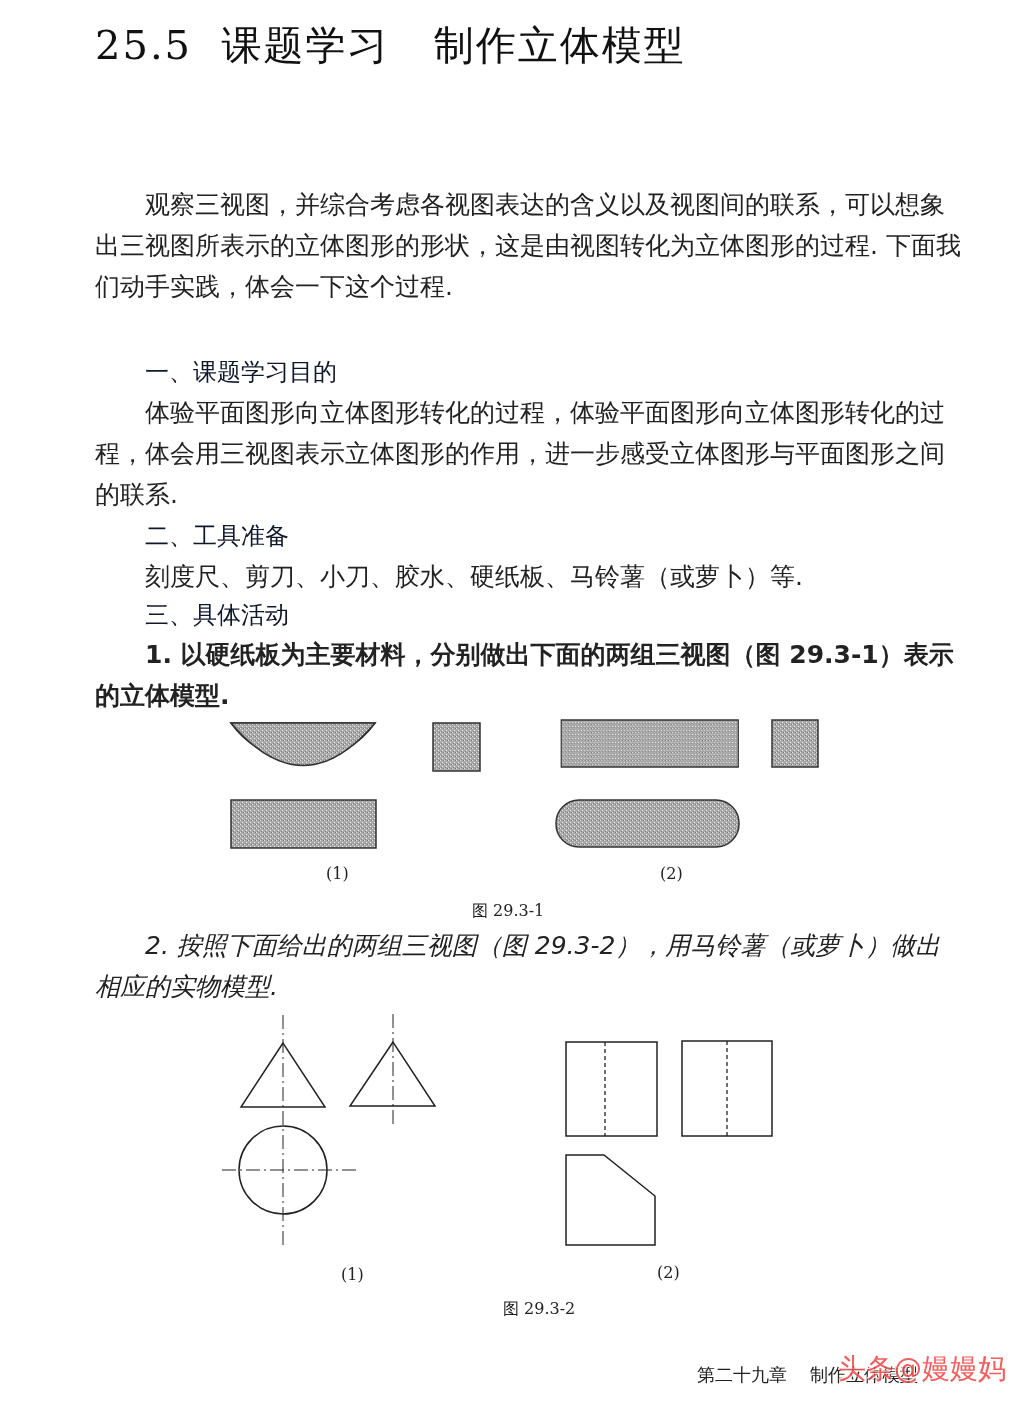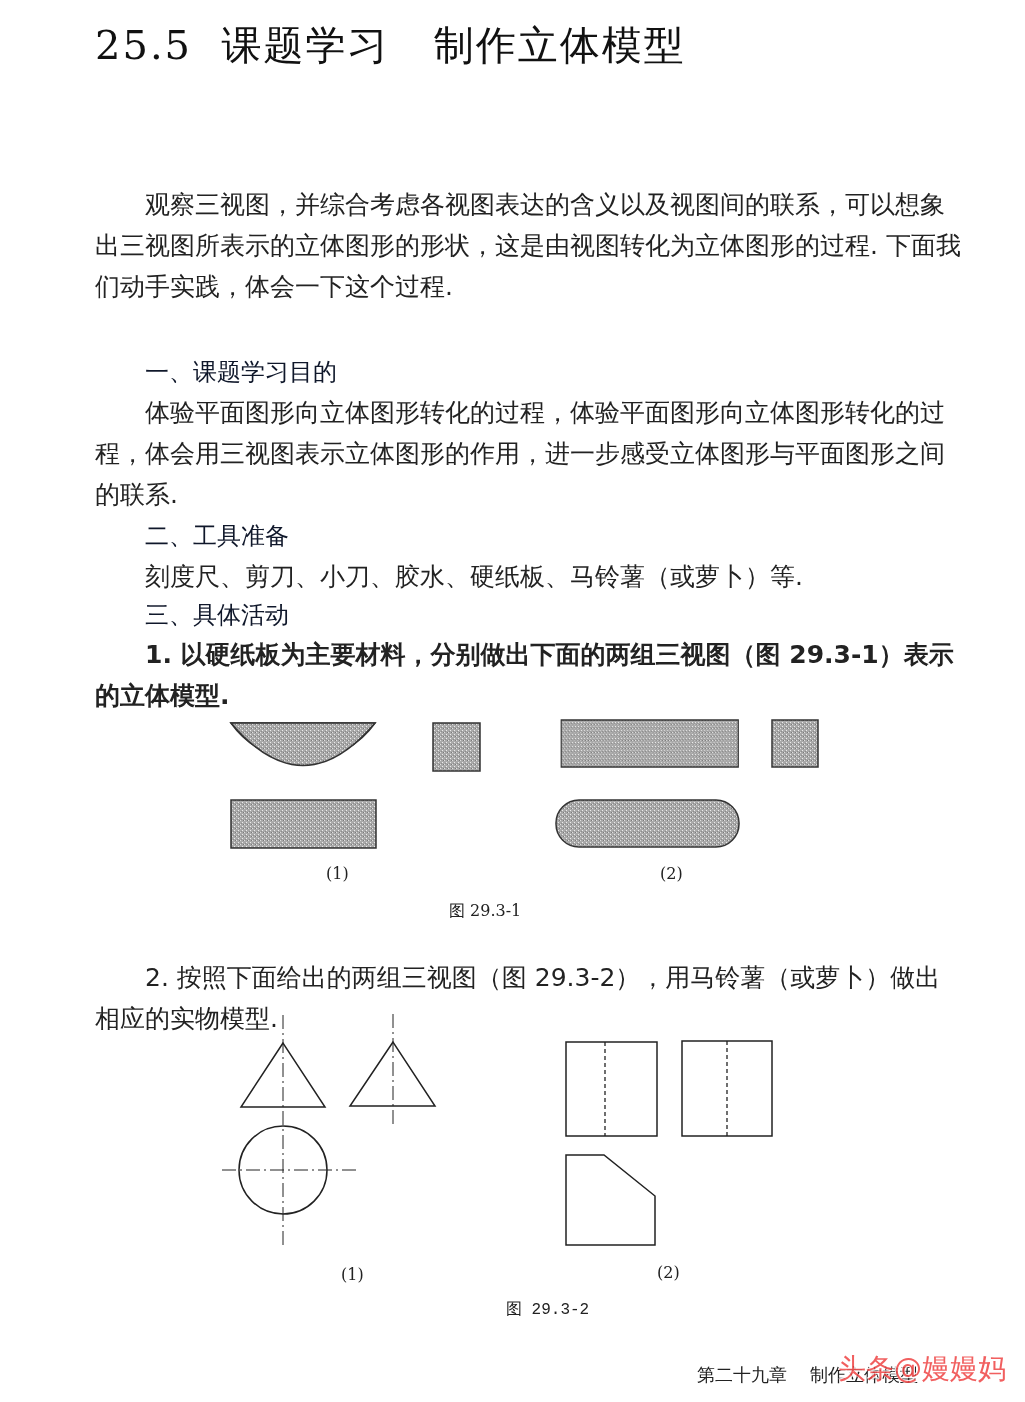--- a/index.html
+++ b/index.html
@@ -5,21 +5,21 @@
   html, body { margin: 0; padding: 0; }
   body {
     width: 1025px; height: 1402px; background: #ffffff; position: relative; overflow: hidden;
     font-family: "DejaVu Sans", sans-serif; color: #1e1e1e;
   }
   .abs { position: absolute; }
   .title { left: 95px; top: 18px; font-family: "DejaVu Serif", serif; font-size: 40px; letter-spacing: 2px; color: #111; white-space: pre; }
   .para { left: 95px; width: 870px; font-size: 25px; line-height: 41px; color: #222; }
   .indent { text-indent: 50px; }
   .heading { left: 145px; font-size: 24px; color: #0f172a; }
-  .caption { font-family: "DejaVu Serif", serif; font-size: 16px; color: #222; }
+  .caption { font-family: "DejaVu Serif", serif; font-size: 16px; color: #222; margin-left: 23px; }
   .sub { font-family: "DejaVu Serif", serif; font-size: 16px; color: #222; }
   .footer { left: 697px; top: 1363px; font-size: 18px; color: #222; white-space: pre; }
   .watermark { left: 838px; top: 1350px; font-size: 28px; color: #ef4444; opacity: 0.85; text-shadow: 1px 1px 0 #fff, -1px -1px 0 #fff; }
   svg { position: absolute; left: 0; top: 0; }
 </style>
 </head>
 <body>
 
 <div class="abs title">25.5  课题学习   制作立体模型</div>
 
@@ -59,21 +59,21 @@
     <rect x="508" y="720" width="230" height="47" transform="translate(53,0) scale(0.77,1) translate(152,0)"></rect>
     <rect x="772" y="720" width="46" height="47"></rect>
     <rect x="556" y="800" width="183" height="47" rx="23" ry="23"></rect>
   </g>
 </svg>
 
 <div class="abs sub" style="left:326px; top:864px;">(1)</div>
 <div class="abs sub" style="left:660px; top:864px;">(2)</div>
 <div class="abs caption" style="left:449px; top:901px;">图 29.3-1</div>
 
-<div class="abs para indent" style="top:957px;">2. 按照下面给出的两组三视图（图 29.3-2），用马铃薯（或萝卜）做出相应的实物模型.</div>
+<div class="abs para indent" style="top:925px;font-style:italic;">2. 按照下面给出的两组三视图（图 29.3-2），用马铃薯（或萝卜）做出相应的实物模型.</div>
 
 <svg width="1025" height="1402">
   <g stroke="#222" stroke-width="1.5" fill="none">
     <polygon points="283,1043 241,1107 325,1107"></polygon>
     <polygon points="393,1042 350,1106 435,1106"></polygon>
     <circle cx="283" cy="1170" r="44"></circle>
     <g stroke-dasharray="14,4,2,4" stroke-width="1">
       <line x1="283" y1="1015" x2="283" y2="1248"></line>
       <line x1="393" y1="1014" x2="393" y2="1126"></line>
       <line x1="222" y1="1170" x2="360" y2="1170"></line>
@@ -85,16 +85,16 @@
     <polygon points="566,1155 604,1155 655,1196 655,1245 566,1245"></polygon>
     <g stroke-dasharray="4,3" stroke-width="1.3">
       <line x1="605" y1="1042" x2="605" y2="1136"></line>
       <line x1="727" y1="1041" x2="727" y2="1136"></line>
     </g>
   </g>
 </svg>
 
 <div class="abs sub" style="left:341px; top:1265px;">(1)</div>
 <div class="abs sub" style="left:657px; top:1263px;">(2)</div>
-<div class="abs caption" style="left:506px; top:1299px;font-family:Liberation Mono, monospace;">图 29.3-2</div>
+<div class="abs caption" style="left:480px; top:1299px;">图 29.3-2</div>
 
 <div class="abs footer">第二十九章    制作立体模型</div>
 <div class="abs watermark">头条@嫚嫚妈</div>
 
 </body></html>

